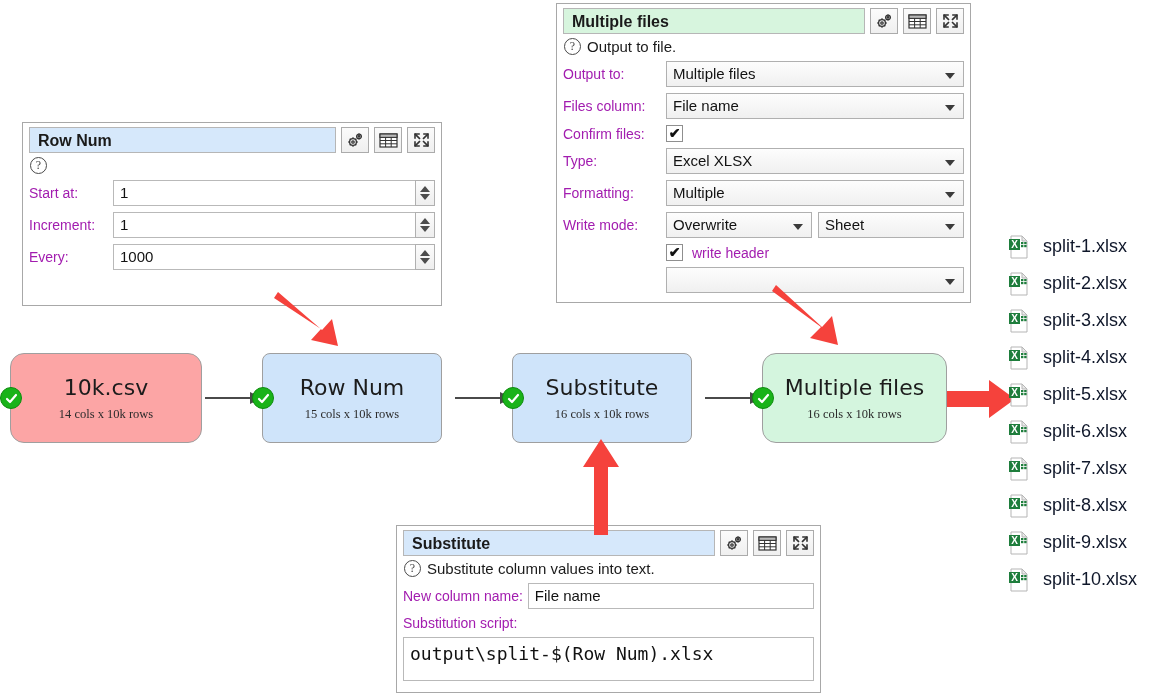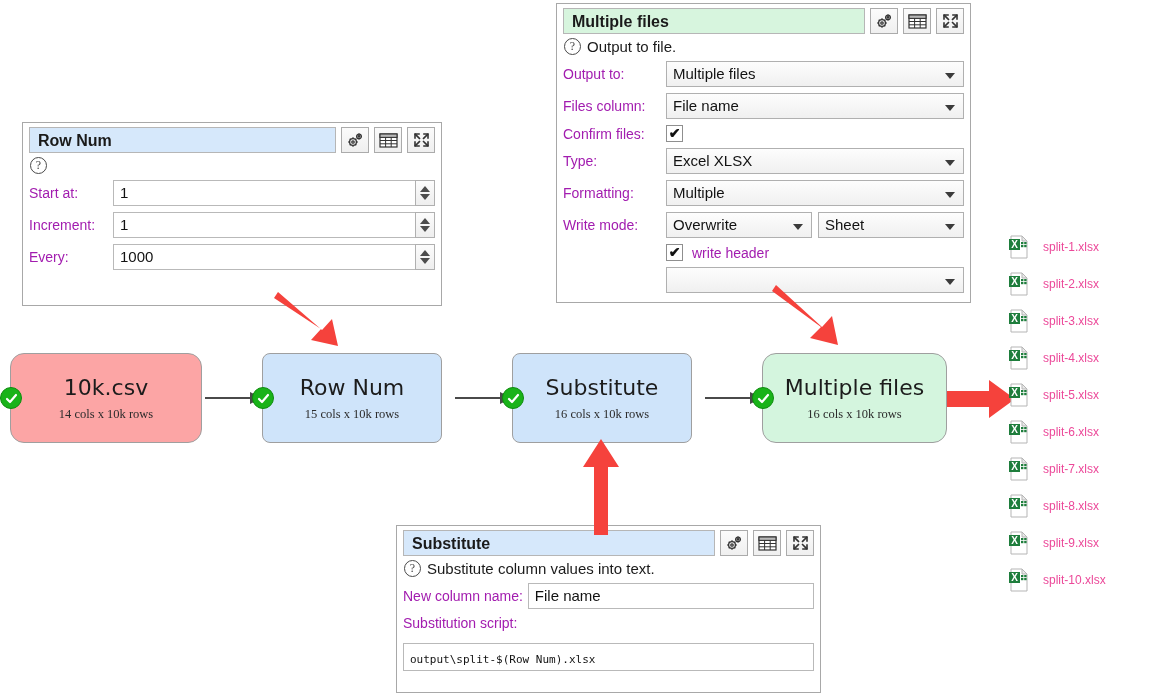--- a/index.html
+++ b/index.html
@@ -174,21 +174,21 @@
   .file-list {
     position: absolute;
     left: 1008px; top: 228px;
   }
   .file-item {
     display: flex; align-items: center;
     gap: 13px;
     height: 37px;
   }
   .file-name {
-    font-size: 12px; color: #ec4899;
+    font-size: 18px; color: #0f172a;
     font-family: "Liberation Sans", sans-serif;
     white-space: nowrap;
   }
   .xl-icon { width: 22px; height: 24px; flex: none; display:block; }
 </style>
 </head>
 <body>
 
 <div class="panel" style="left:22px; top:122px; width:420px; height:184px;">
   <div class="panel-inner">
@@ -386,25 +386,25 @@
     <div class="panel-hint">
       <span class="qmark">?</span>
       <span>Substitute column values into text.</span>
     </div>
 
     <div class="form-row">
       <span class="form-label" style="margin-right:5px">New column name:</span>
       <div class="field">File name</div>
     </div>
 
-    <div class="form-row" style="margin-bottom:12px">
+    <div class="form-row" style="margin-bottom:6px">
       <span class="form-label">Substitution script:</span>
     </div>
 
-    <div class="field" style="height:28px; line-height:32px; font-family:'DejaVu Sans Mono', monospace; font-size:11px;">output\split-$(Row Num).xlsx</div>
+    <div class="field" style="height:44px; line-height:32px; font-family:'DejaVu Sans Mono', monospace; font-size:18px;">output\split-$(Row Num).xlsx</div>
   </div>
 </div>
 
 <svg class="connector" style="left:0; top:340px;" width="1010" height="120">
   <g stroke="#4a4a4a" stroke-width="2.2" fill="none">
     <path d="M205 58 H 250"></path>
     <path d="M455 58 H 500"></path>
     <path d="M705 58 H 750"></path>
   </g>
   <g fill="#4a4a4a">

